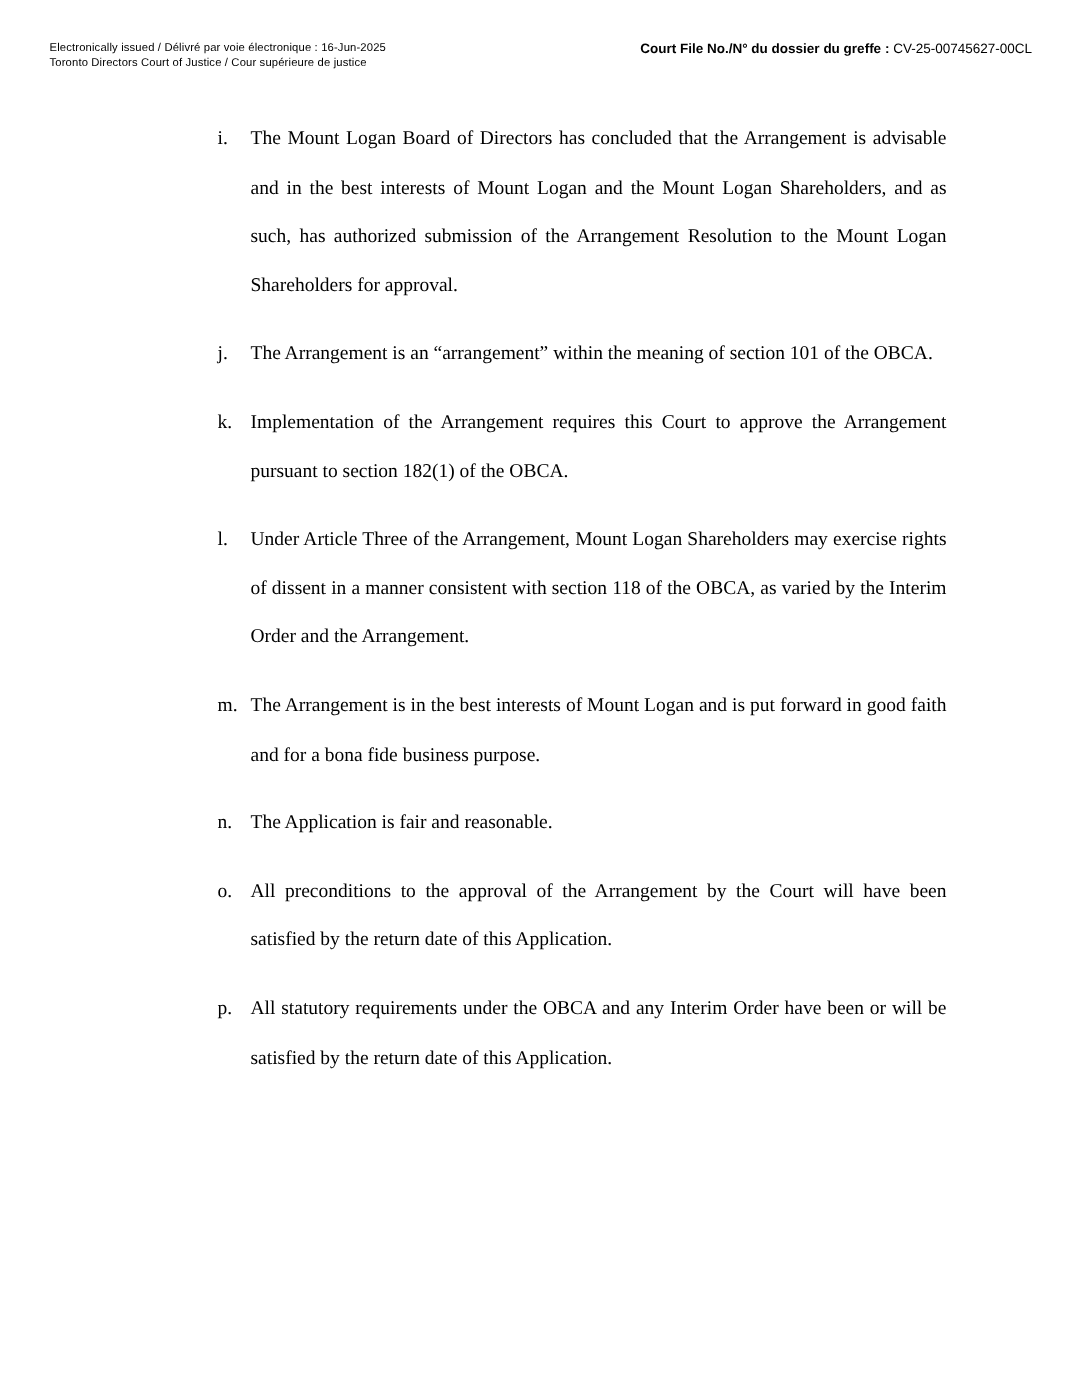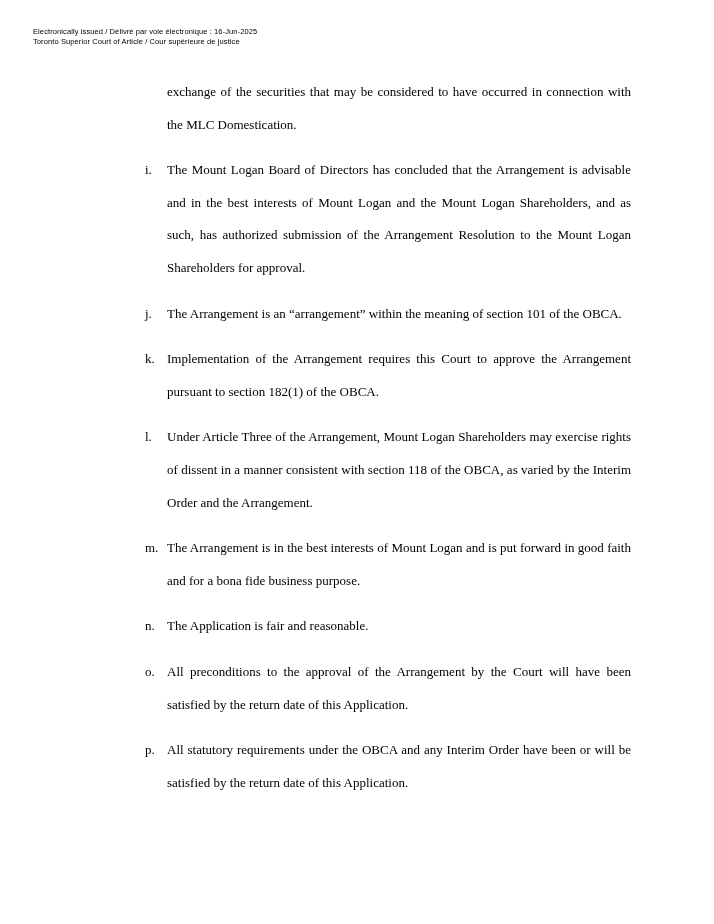--- a/index.html
+++ b/index.html
@@ -65,27 +65,27 @@
   }
 </style>
 </head>
 <body>
 
 <div class="page">
 
   <div class="header">
     <div class="header-left">
       <div>Electronically issued / Délivré par voie électronique : 16-Jun-2025</div>
-      <div>Toronto Superior Court of Article / Cour supérieure de justice</div>
+      <div>Toronto Directors Court of Justice / Cour supérieure de justice</div>
     </div>
+    <div class="header-right"><span class="cf-label">Court File No./N° du dossier du greffe :</span><span> CV-25-00745627-00CL</span></div>
   </div>
 
   <div class="content">
 
-    <p class="para-continuation">exchange of the securities that may be considered to have occurred in connection with the MLC Domestication.</p>
 
     <div class="list-item">
       <span class="marker">i.</span>
       <span class="item-text">The Mount Logan Board of Directors has concluded that the Arrangement is advisable and in the best interests of Mount Logan and the Mount Logan Shareholders, and as such, has authorized submission of the Arrangement Resolution to the Mount Logan Shareholders for approval.</span>
     </div>
 
     <div class="list-item">
       <span class="marker">j.</span>
       <span class="item-text">The Arrangement is an “arrangement” within the meaning of section 101 of the OBCA.</span>
     </div>

